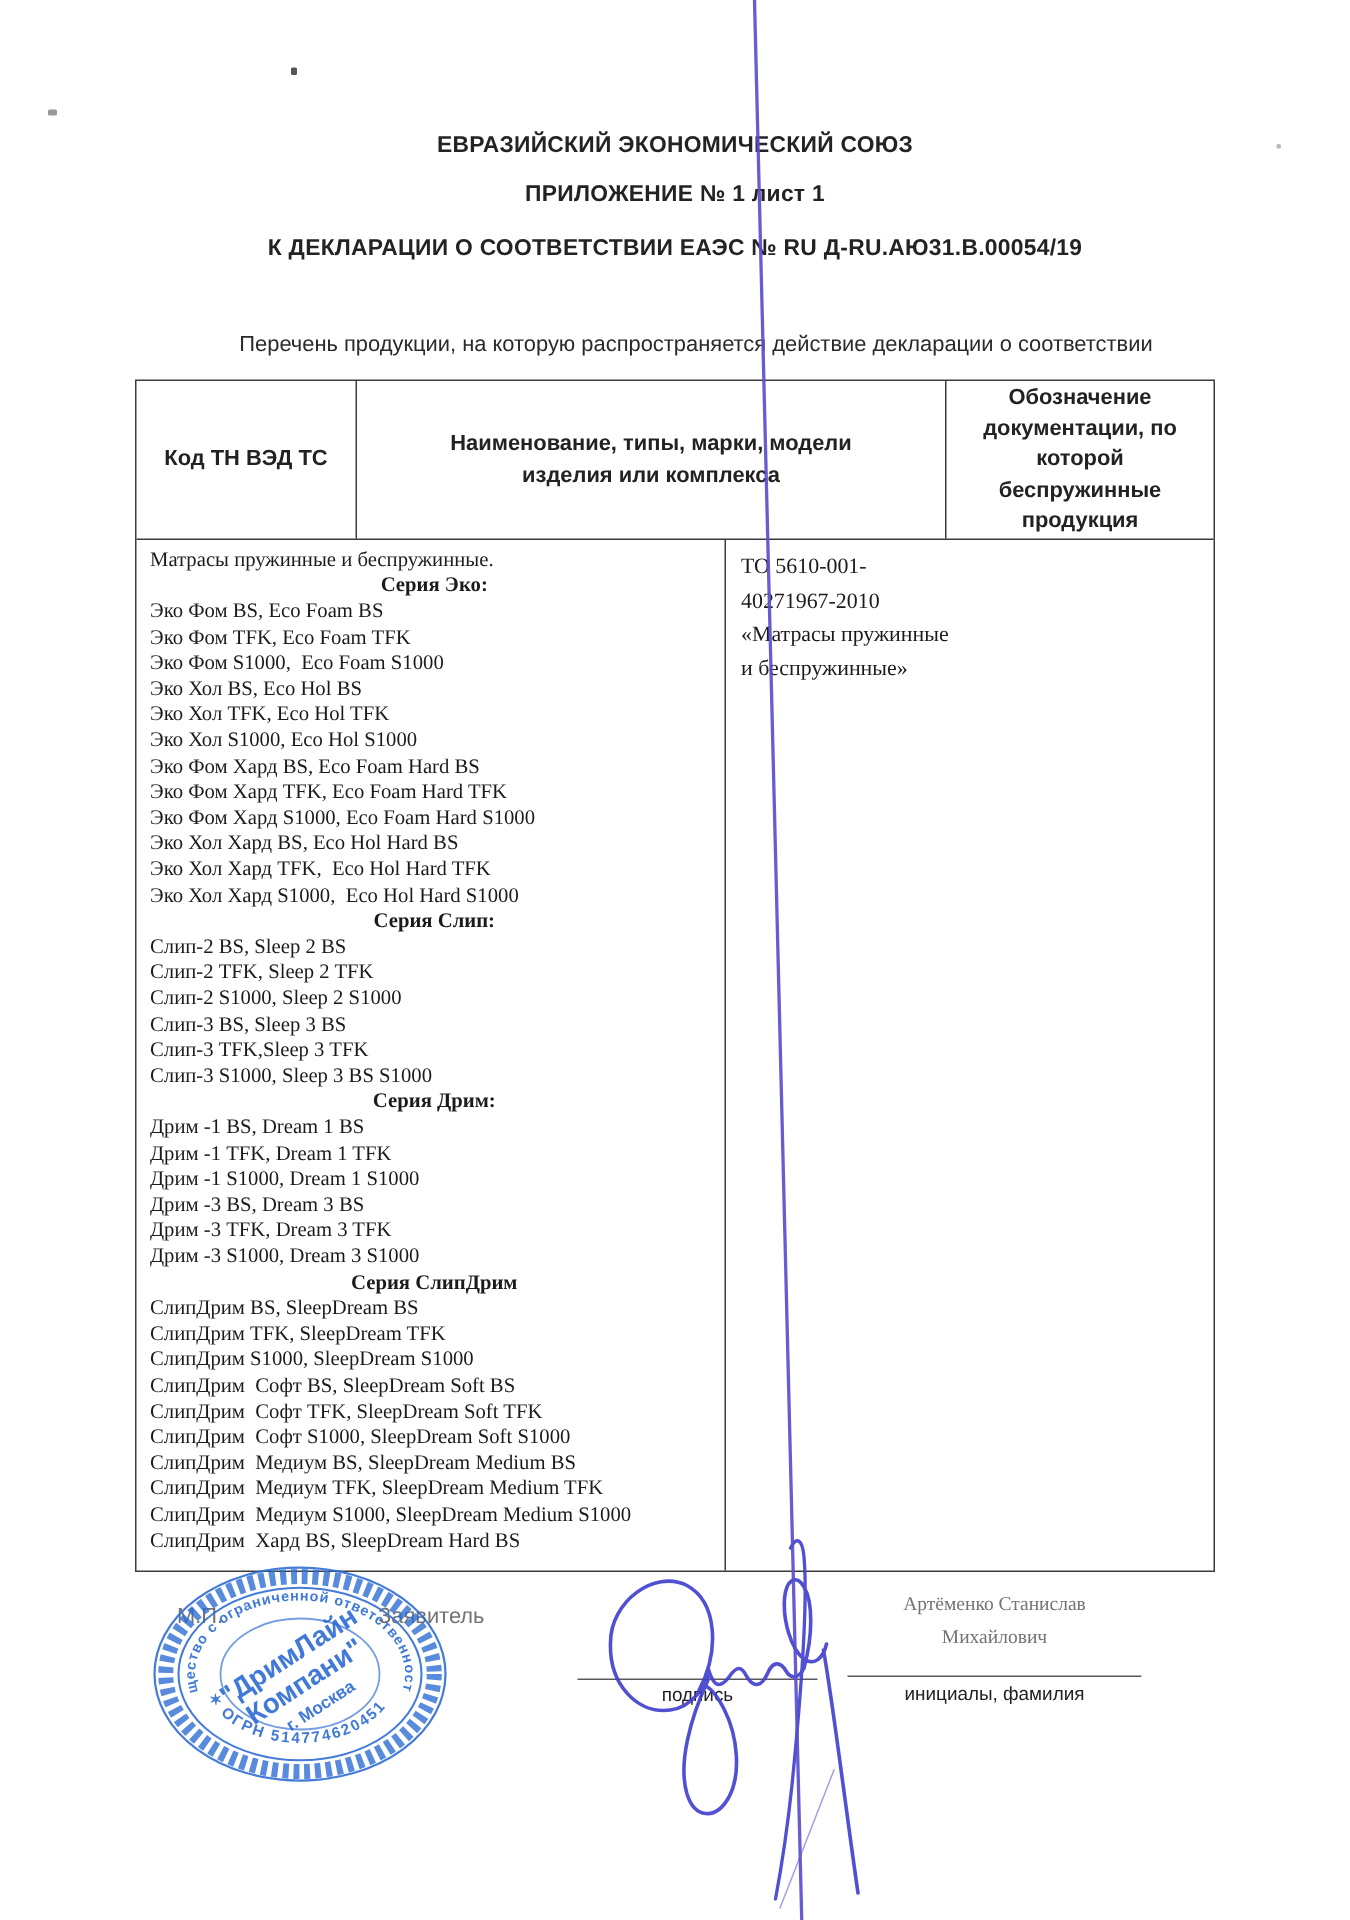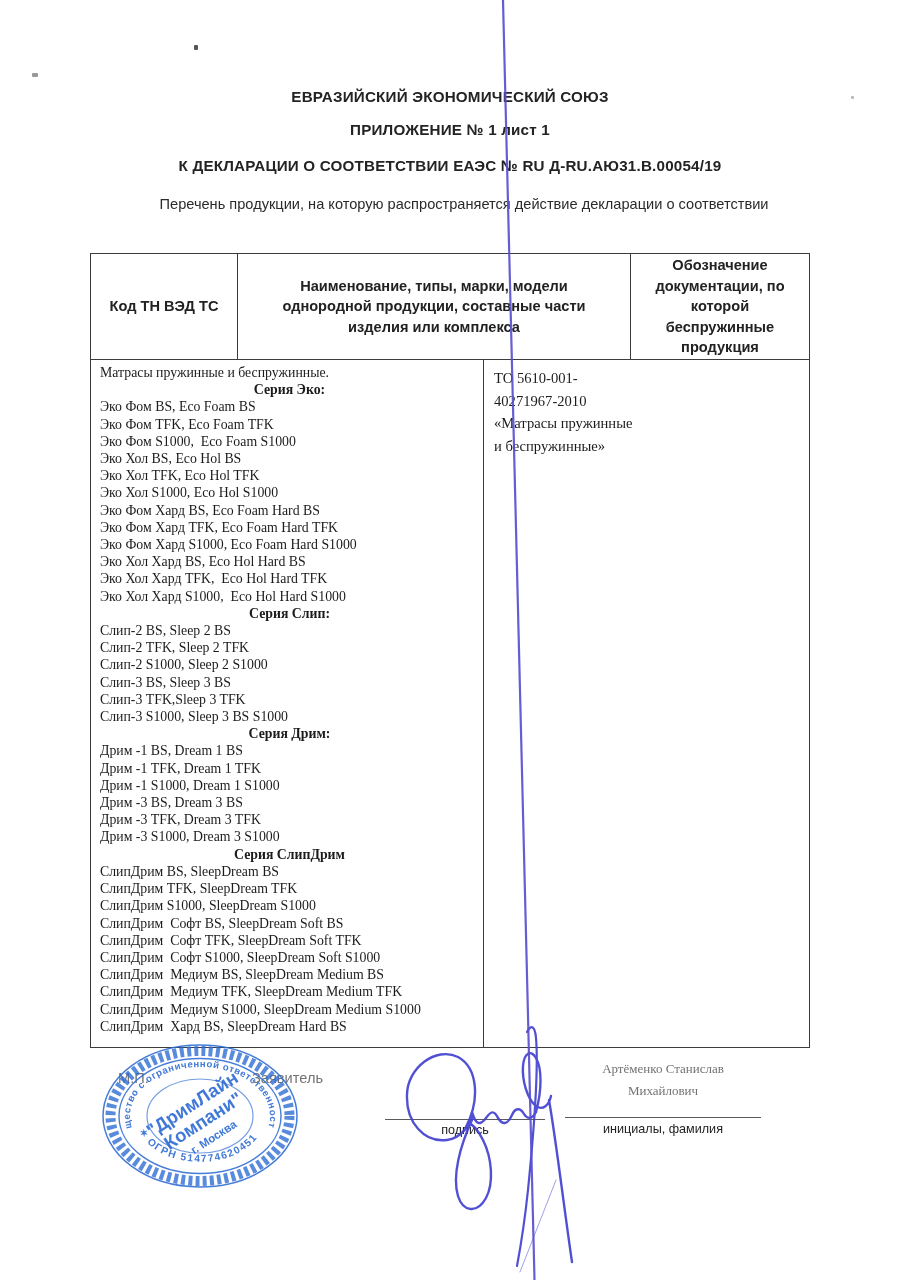--- a/index.html
+++ b/index.html
@@ -52,30 +52,29 @@
   .overlay { pointer-events:none; }
 </style>
 </head>
 <body>
 
 <div class="page">
 
   <div class="abs doc-title" style="top:88px;">ЕВРАЗИЙСКИЙ ЭКОНОМИЧЕСКИЙ СОЮЗ</div>
   <div class="abs doc-title" style="top:121px;">ПРИЛОЖЕНИЕ № 1 лист 1</div>
   <div class="abs doc-title" style="top:157px;">К ДЕКЛАРАЦИИ О СООТВЕТСТВИИ ЕАЭС № RU Д-RU.АЮ31.В.00054/19</div>
-  <div class="abs doc-subtitle" style="top:196px;margin-left:28px;">Перечень продукции, на которую распространяется действие декларации о соответствии</div>
+  <div class="abs doc-subtitle" style="top:222px;margin-left:28px;">Перечень продукции, на которую распространяется действие декларации о соответствии</div>
 
   <div class="abs decl-table">
     <div class="t-row t-head">
       <div class="cell c1 head-cell">
         <div>Код ТН ВЭД ТС</div>
       </div>
       <div class="cell c2 head-cell">
         <div>Наименование, типы, марки, модели</div>
-        <div>однородной продукции, составные части</div>
         <div>изделия или комплекса</div>
       </div>
       <div class="cell c3 head-cell">
         <div>Обозначение</div>
         <div>документации, по</div>
         <div>которой</div>
         <div>беспружинные</div>
         <div>продукция</div>
       </div>
     </div>

